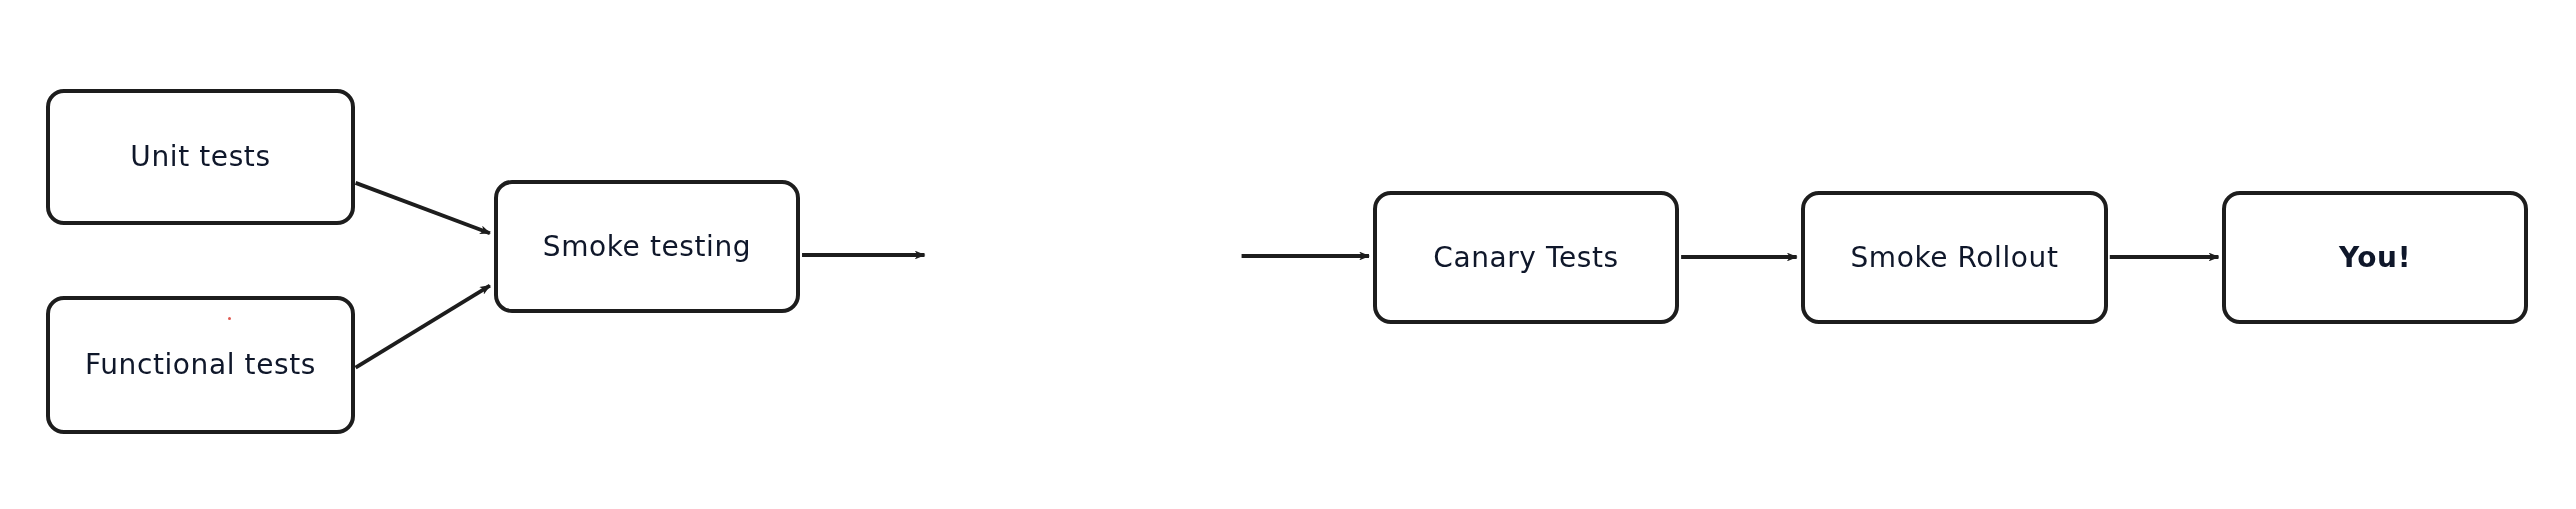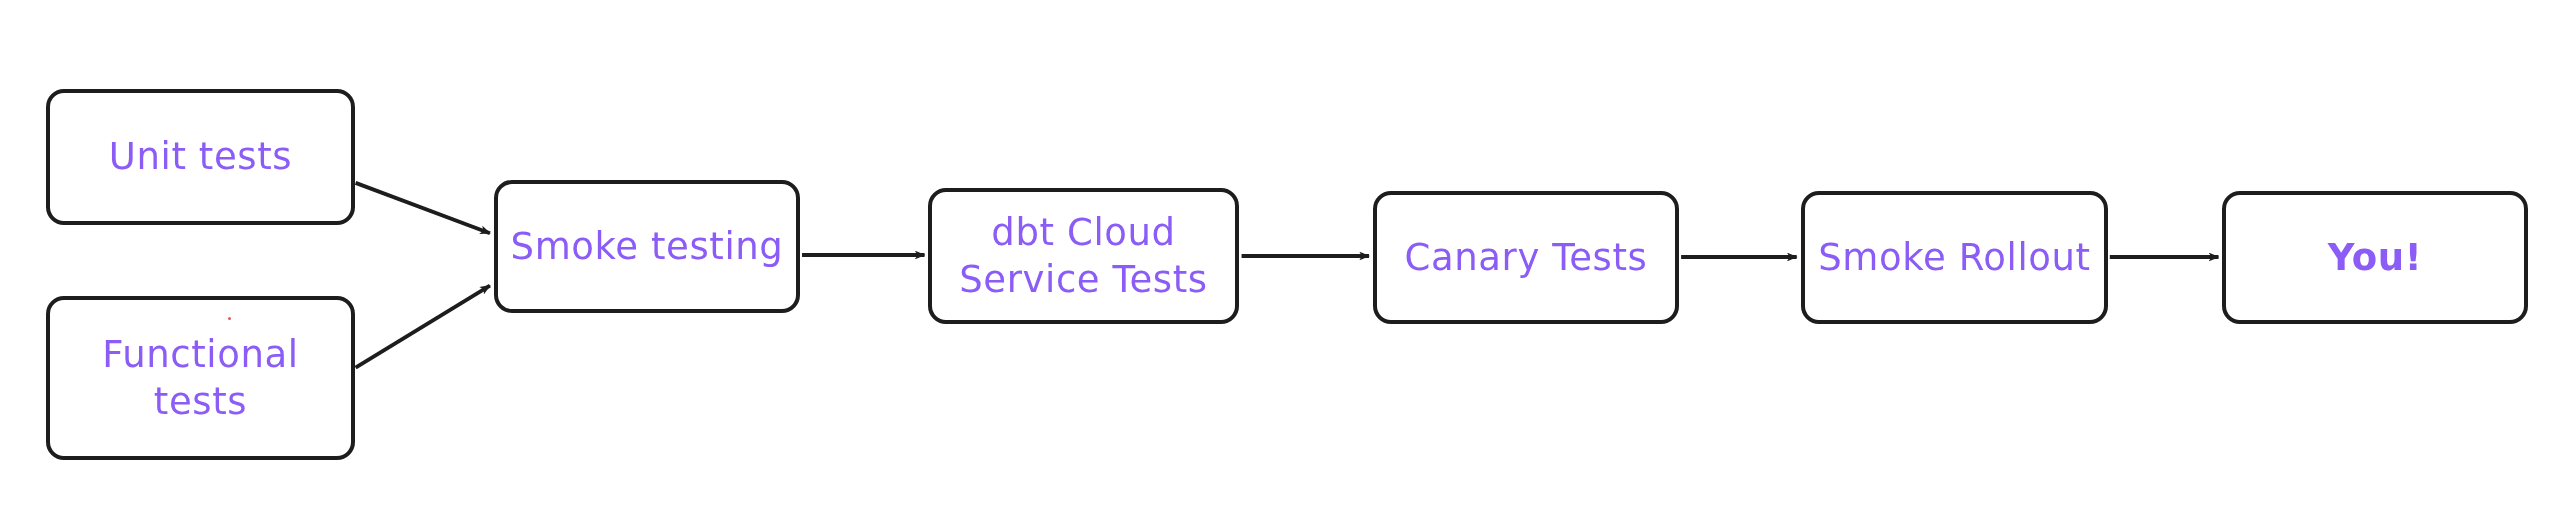--- a/index.html
+++ b/index.html
@@ -35,30 +35,30 @@
     border: 4px solid #1d1d1d;
     border-radius: 18px;
     display: flex;
     align-items: center;
     justify-content: center;
     text-align: center;
     z-index: 2;
   }
   .node-label {
     font-family: "DejaVu Sans", sans-serif;
-    font-size: 37px;
+    font-size: 28px;
     line-height: 1.28;
-    color: #8b5cf6;
+    color: #0f172a;
     letter-spacing: 0.6px;
     white-space: pre-line;
     padding: 0 12px;
   }
   
   #node-unit-tests        { left: 46px;   top: 89px;  width: 309px; height: 136px; }
-  #node-functional-tests  { left: 46px;   top: 296px; width: 309px; height: 164px; }
+  #node-functional-tests  { left: 46px;   top: 296px; width: 309px; height: 138px; }
   #node-smoke-testing     { left: 494px;  top: 180px; width: 306px; height: 133px; }
   #node-dbt-cloud-service-tests { left: 928px; top: 188px; width: 311px; height: 136px; }
   #node-canary-tests      { left: 1373px; top: 191px; width: 306px; height: 133px; }
   #node-phased-rollout    { left: 1801px; top: 191px; width: 307px; height: 133px; }
   #node-you               { left: 2222px; top: 191px; width: 306px; height: 133px; font-weight: bold; }
 
   .red-speck {
     position: absolute;
     left: 228px;
     top: 317px;
@@ -101,24 +101,20 @@
   <div class="node" id="node-functional-tests">
     <span class="node-label">Functional tests</span>
   </div>
 
   <div class="red-speck"></div>
 
   <div class="node" id="node-smoke-testing">
     <span class="node-label">Smoke testing</span>
   </div>
 
-  <div class="node" id="node-dbt-cloud-service-tests">
-    <span class="node-label">dbt Cloud
-Service Tests</span>
-  </div>
 
   <div class="node" id="node-canary-tests">
     <span class="node-label">Canary Tests</span>
   </div>
 
   <div class="node" id="node-phased-rollout">
     <span class="node-label">Smoke Rollout</span>
   </div>
 
   <div class="node" id="node-you">

